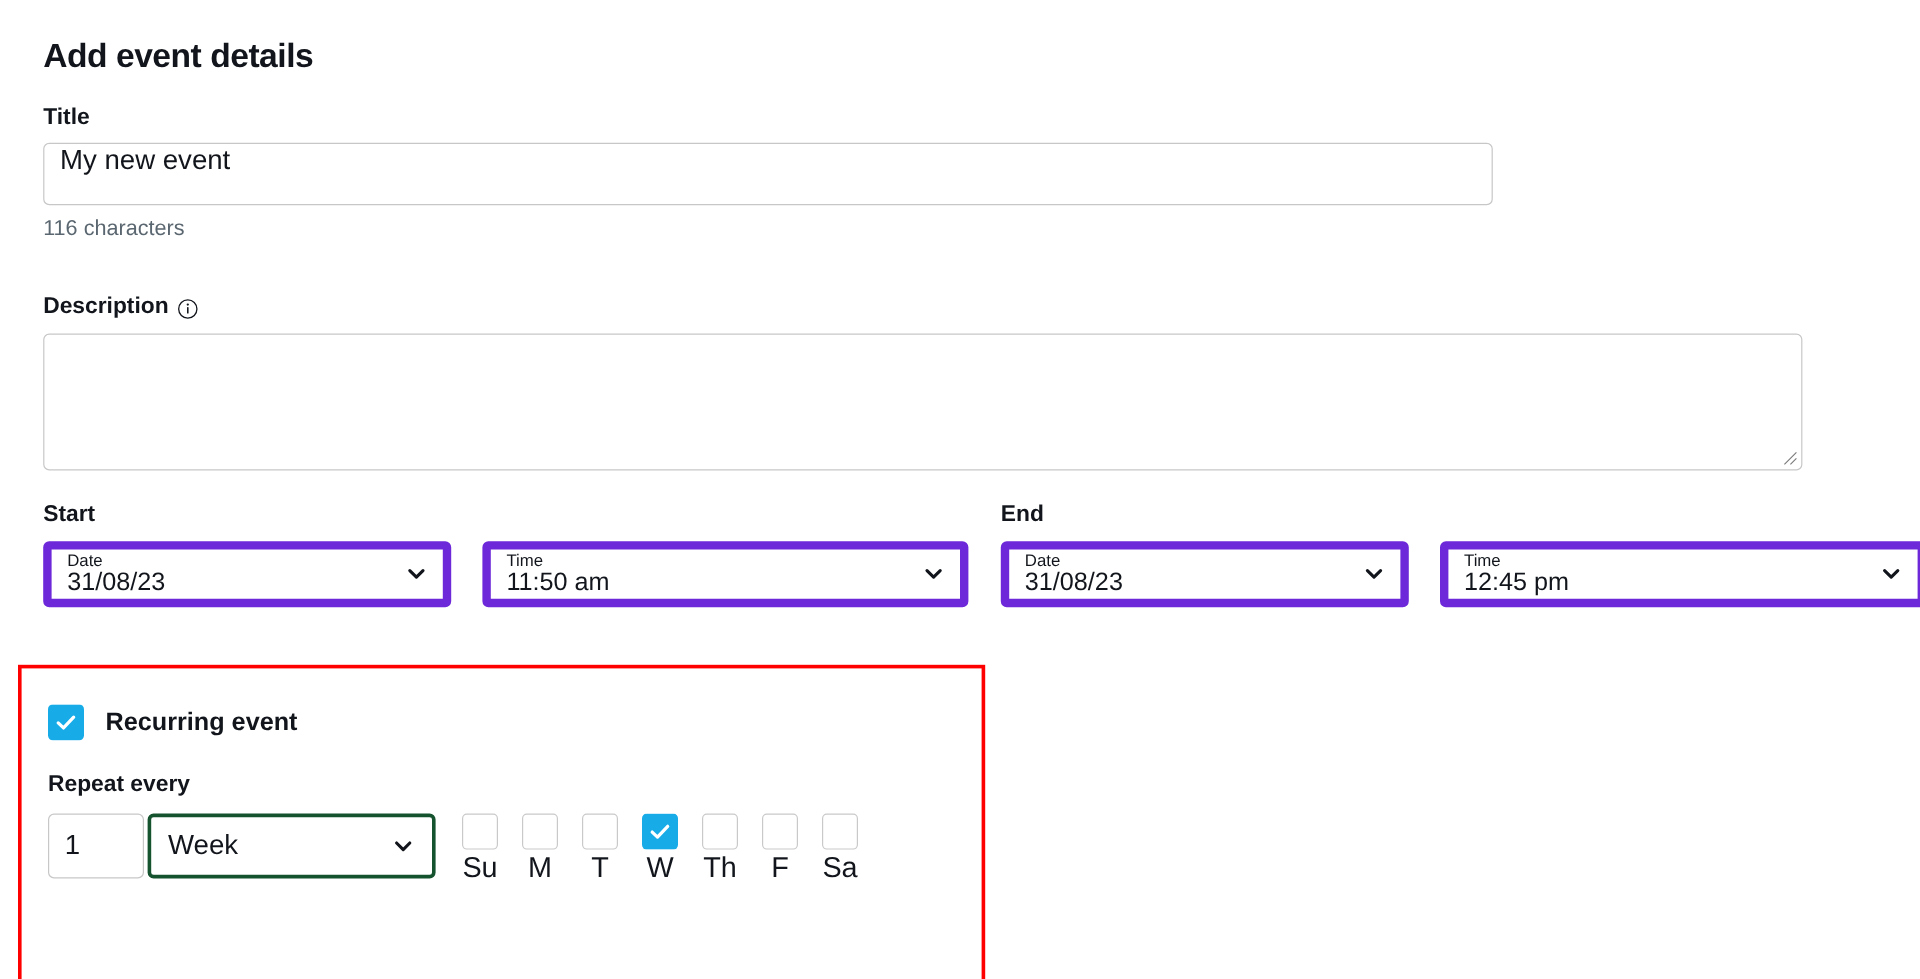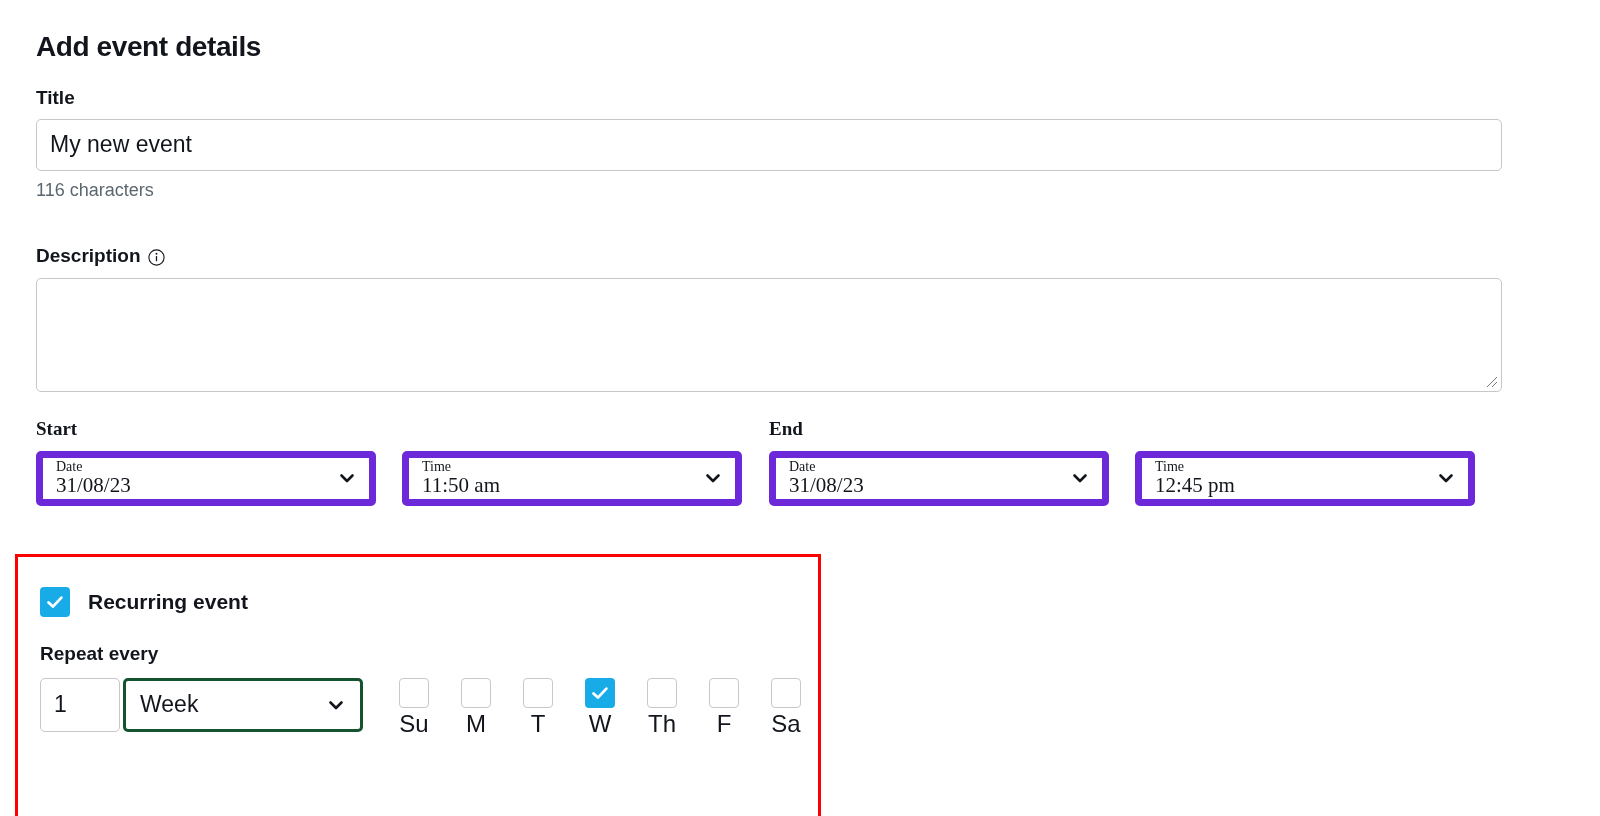--- a/index.html
+++ b/index.html
@@ -52,32 +52,31 @@
     justify-content: center;
     width: 17px;
     height: 17px;
     position: relative;
     top: 1px;
   }
   .info-icon svg { display: block; }
 
   .text-input {
     box-sizing: border-box;
-    width: 1466px;
+    width: 1208px;
     height: 52px;
     border: 1px solid #c7c7c7;
     border-radius: 5px;
     background: #ffffff;
     font-family: "Liberation Sans", sans-serif;
     font-size: 23px;
     color: #12161c;
     padding: 0 13px;
     outline: none;
     display: flex;
-    align-items: center;
   }
 
   .helper-text {
     font-size: 18px;
     color: #5b6770;
     line-height: 1.2;
   }
 
   .textarea-box {
     box-sizing: border-box;
@@ -92,21 +91,20 @@
     position: absolute;
     right: 3px;
     bottom: 3px;
     width: 13px;
     height: 13px;
   }
 
   
   .schedule-row {
     display: flex;
-    font-family: Liberation Serif, serif;
   }
   .schedule-col { }
   .group-label {
     font-size: 19px;
     font-weight: bold;
     color: #12161c;
     line-height: 1.2;
   }
   .select-row {
     display: flex;
@@ -141,21 +139,21 @@
   }
   .chevron {
     width: 20px;
     height: 20px;
     flex: 0 0 auto;
     margin-left: 8px;
   }
   .chevron svg { display: block; }
 
   .combo.date  { width: 340px; }
-  .combo.time  { width: 340px; }
+  .combo.time  { width: 405px; }
 
   
   .recurring-panel {
     position: absolute;
     left: 15px;
     top: 554px;
     width: 806px;
     height: 276px;
     box-sizing: border-box;
     border: 3px solid #ff0000;
@@ -239,22 +237,22 @@
     justify-content: space-between;
     padding: 0 14px;
   }
   .unit-value {
     font-size: 23px;
     color: #12161c;
   }
 
   .days-group {
     display: flex;
-    margin-left: 36px;
-    gap: 32px;
+    margin-left: 22px;
+    gap: 20px;
   }
   .day-cell {
     display: flex;
     flex-direction: column;
     align-items: center;
     width: 30px;
   }
   .day-label {
     font-size: 24px;
     color: #12161c;

